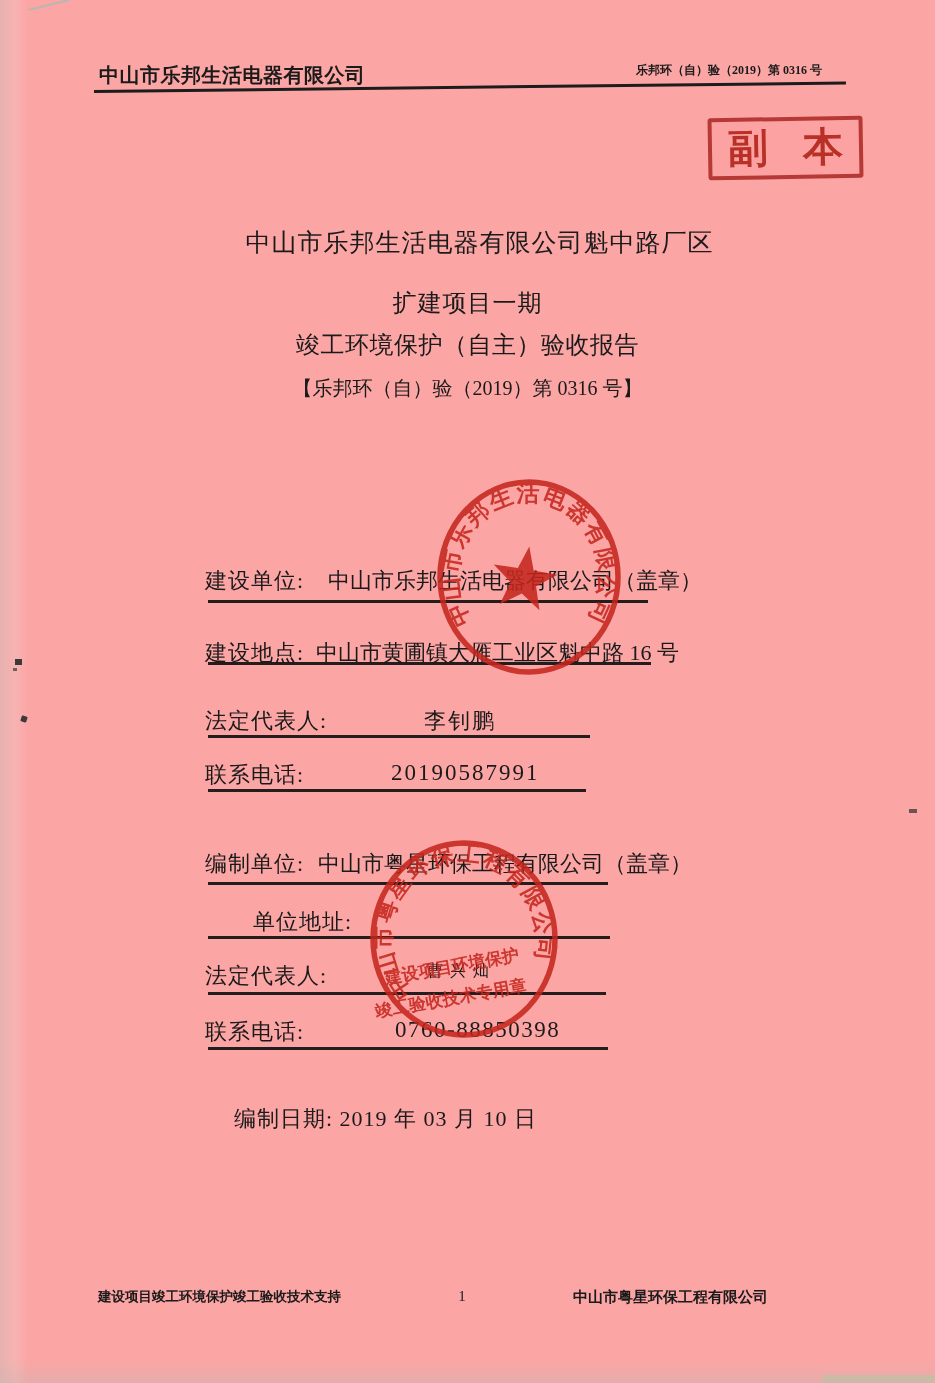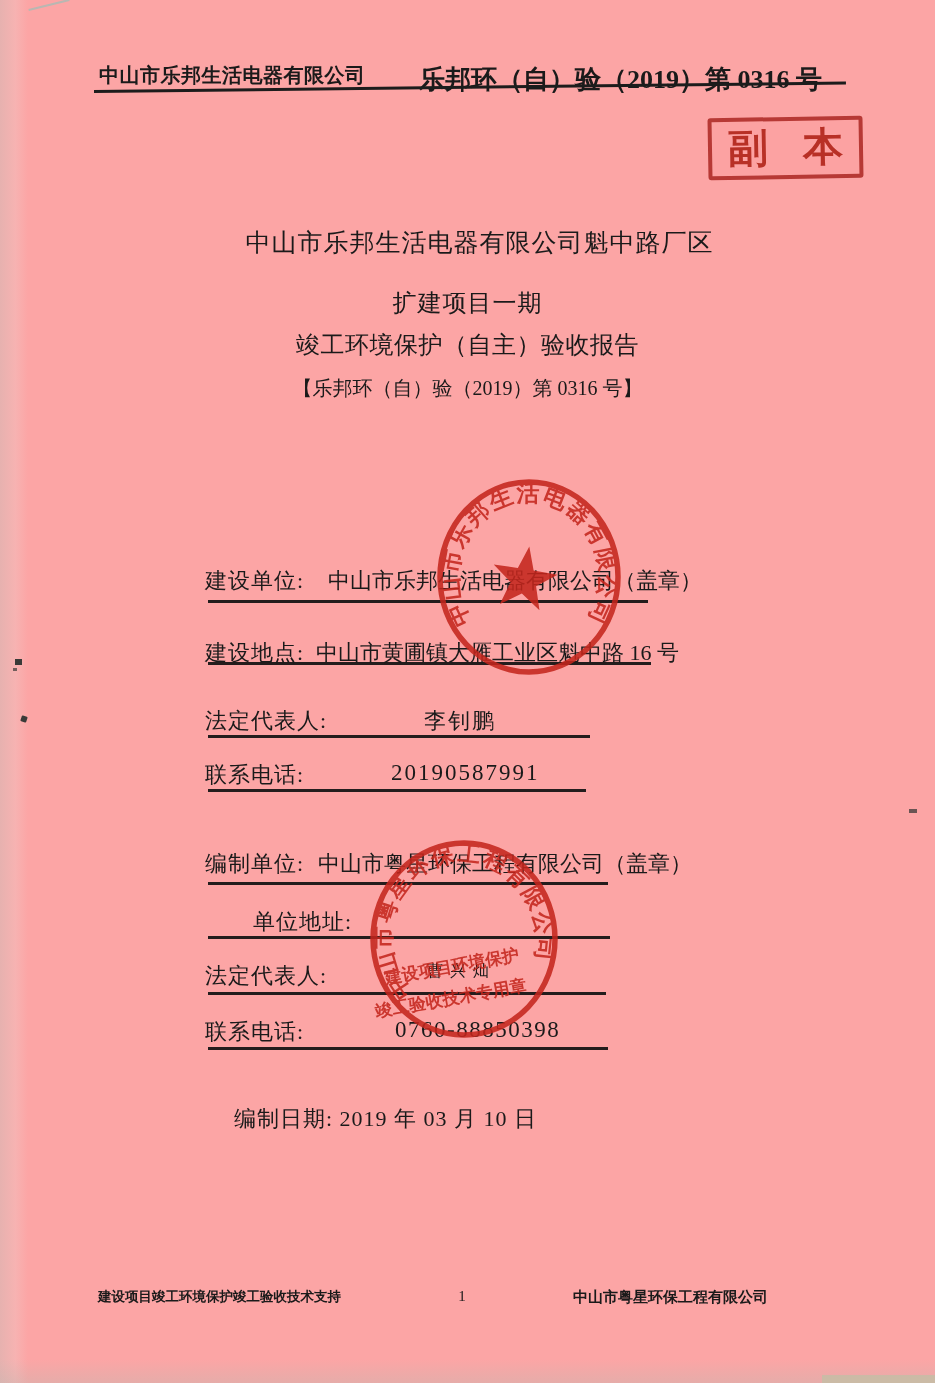--- a/index.html
+++ b/index.html
@@ -15,21 +15,21 @@
   .page::after{content:"";position:absolute;left:0;right:0;bottom:0;height:24px;z-index:0;
     background:linear-gradient(to bottom,rgba(255,255,255,0),rgba(188,186,178,.35));}
   .corner-strip{position:absolute;left:822px;top:1375px;width:113px;height:8px;
     background:#c6bda6;opacity:.85;z-index:1;}
   .fold-mark{position:absolute;left:28px;top:4px;width:42px;height:2px;background:#b9b7b2;
     transform:rotate(-14deg);z-index:1;}
   .speck{position:absolute;background:#3a3a38;z-index:1;}
 
   
   .hdr-left{position:absolute;left:99px;top:62px;font-size:20px;font-weight:bold;letter-spacing:.5px;z-index:2;}
-  .hdr-right{position:absolute;right:113px;top:62px;font-size:26px;font-weight:bold;z-index:2;}
+  .hdr-right{position:absolute;right:113px;top:62px;font-size:12px;font-weight:bold;z-index:2;}
   .hdr-rule{position:absolute;left:94px;top:90px;width:752px;height:3px;background:#1c1c1c;
     transform:rotate(-.65deg);transform-origin:left center;z-index:2;}
 
   
   .copy-stamp{position:absolute;left:708px;top:117px;width:155px;height:62px;box-sizing:border-box;
     border:4px solid rgba(167,33,28,.82);border-radius:3px;display:flex;align-items:center;
     justify-content:space-between;padding:0 16px;transform:rotate(-1deg);z-index:4;
     background:rgba(255,60,40,.02);}
   .copy-stamp span{font-size:40px;font-weight:bold;color:rgba(178,38,27,.92);line-height:1;}
   .t1{top:226px;font-size:25px;letter-spacing:1px;transform:translateX(12px);}

